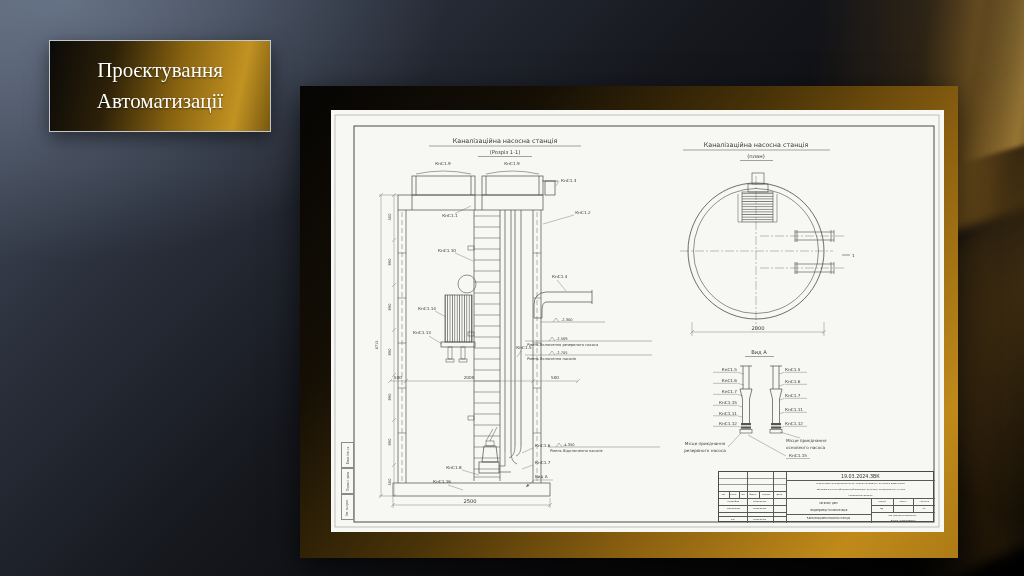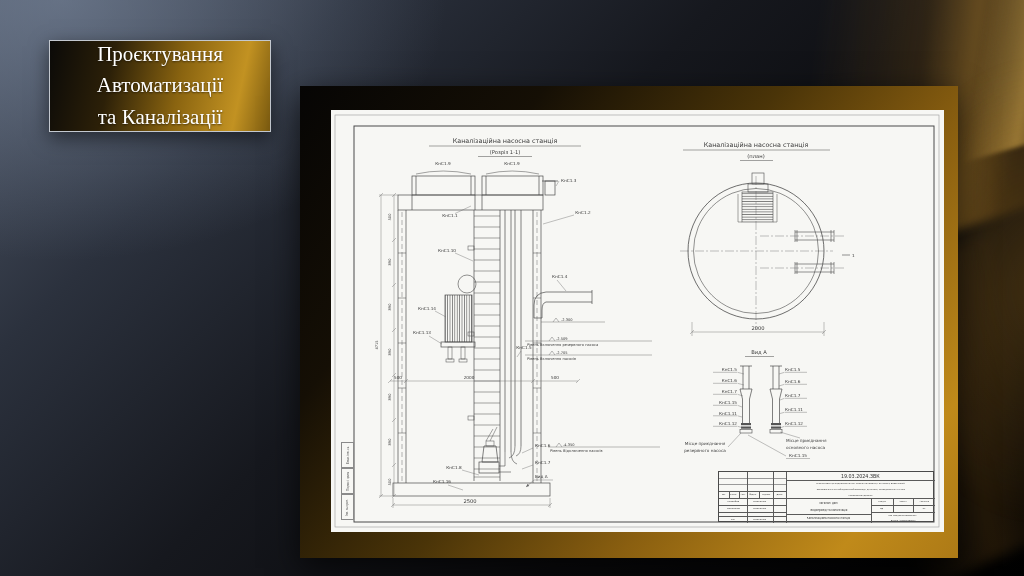--- a/index.html
+++ b/index.html
@@ -46,21 +46,20 @@
 
 <div class="stage">
   <div class="streak s1"></div>
   <div class="streak s2"></div>
   <div class="streak s3"></div>
   <div class="streak s4"></div>
 
   <div class="title-card">
     <span>Проєктування</span>
     <span>Автоматизації</span>
-    <span>та Каналізації</span>
   </div>
 
   <div class="gold-frame"></div>
   <div class="sheet"></div>
 
   <svg class="draw" viewBox="0 0 1024 576">
     <defs>
       <pattern id="hv" width="2.4" height="6" patternUnits="userSpaceOnUse">
         <path d="M1.2 0 V6" stroke="#555" stroke-width="0.7"></path>
       </pattern>

